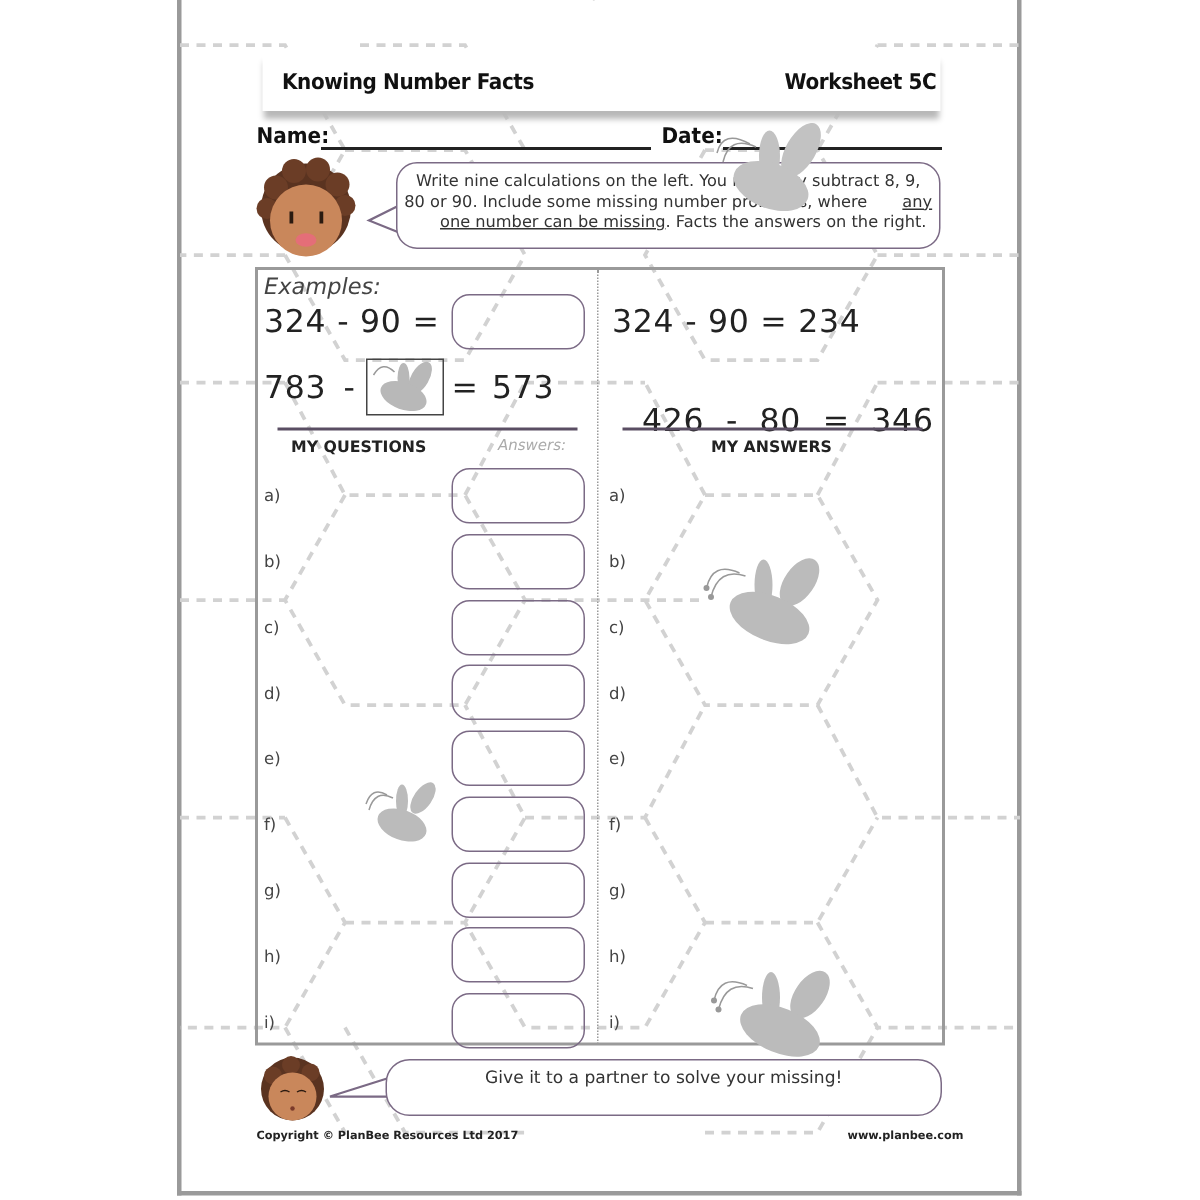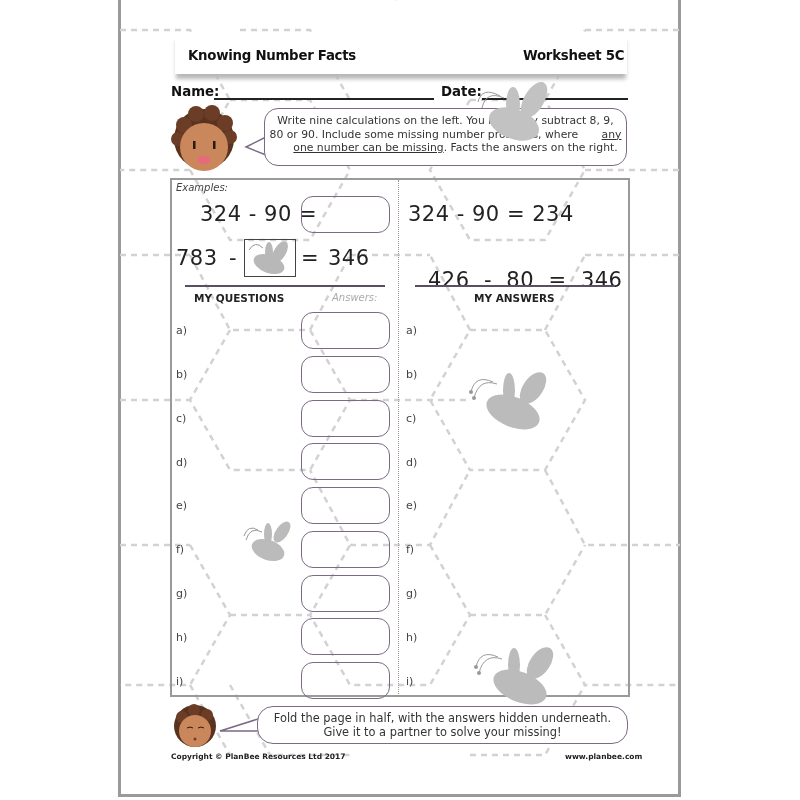--- a/index.html
+++ b/index.html
@@ -50,21 +50,21 @@
   }
 
   .main-box {
     position: absolute; left: 170px; top: 178px; width: 460px; height: 519px;
     border: 2px solid #9a9a9a; box-sizing: border-box;
   }
   .vdots {
     position: absolute; left: 398px; top: 180px; width: 0; height: 516px;
     border-left: 1.5px dotted #9a9a9a;
   }
-  .examples-label { position: absolute; left: 176px; top: 182px; font-style: italic; font-size: 10px; color: #444; }
+  .examples-label { position: absolute; left: 176px; top: 182px; font-style: italic; font-size: 15px; color: #444; }
   .eq { position: absolute; font-size: 21px; color: #222; letter-spacing: 0.5px; white-space: pre; }
   .ans-box {
     position: absolute; border: 1.5px solid #7b6a85; border-radius: 12px; background: transparent; box-sizing: border-box;
   }
   .missing-box { position: absolute; left: 244px; top: 239px; width: 52px; height: 38px; border: 1.5px solid #444; box-sizing: border-box; }
   .hr-purple { position: absolute; height: 1.5px; background: #5a4e63; }
   .col-head { position: absolute; top: 292px; font-weight: bold; font-size: 10.5px; color: #222; }
   .answers-label { position: absolute; left: 332px; top: 292px; font-style: italic; font-size: 10px; color: #aaa; }
   .row-label { position: absolute; font-size: 11px; color: #444; }
   .footer-left { position: absolute; left: 171px; top: 752px; font-size: 7.5px; font-weight: bold; color: #222; }
@@ -148,35 +148,35 @@
   <ellipse cx="43" cy="22" rx="7" ry="17" fill="#c2c2c2"></ellipse>
   <ellipse cx="64" cy="18" rx="10" ry="20" transform="rotate(30 64 18)" fill="#c2c2c2"></ellipse>
   <ellipse cx="44" cy="42" rx="26" ry="15" transform="rotate(20 44 42)" fill="#c2c2c2"></ellipse>
 </svg>
 
 <div class="main-box"></div>
 <div class="vdots"></div>
 
 <div class="examples-label">Examples:</div>
 
-<div class="eq" style="left:176px;top:202px;margin-left:24px;"><span>324</span> <span>-</span> <span>90</span> <span>=</span></div>
+<div class="eq" style="left:176px;top:202px;"><span>324</span> <span>-</span> <span>90</span> <span>=</span></div>
 <div class="ans-box" style="left:301px;top:196px;width:89px;height:37px;"></div>
 
 <div class="eq" style="left:176px;top:246px;">783</div>
 <div class="eq" style="left:229px;top:246px;">-</div>
 <div class="missing-box">
   <svg width="50" height="36" viewBox="0 0 50 36">
     <path d="M4 10 Q10 0 18 8" stroke="#999" stroke-width="1" fill="none"></path>
     <ellipse cx="24" cy="12" rx="4" ry="10" fill="#b8b8b8"></ellipse>
     <ellipse cx="35" cy="12" rx="6" ry="12" transform="rotate(30 35 12)" fill="#b8b8b8"></ellipse>
     <ellipse cx="24" cy="24" rx="16" ry="9" transform="rotate(20 24 24)" fill="#b8b8b8"></ellipse>
   </svg>
 </div>
 <div class="eq" style="left:301px;top:246px;">=</div>
-<div class="eq" style="left:328px;top:246px;">346</div>
+<div class="eq" style="left:328px;top:246px;">573</div>
 
 <div class="eq" style="left:408px;top:202px;">324 - 90 = 234</div>
 <div class="eq" style="left:428px;top:246px;margin-top:22px;">426  -  80  =  346</div>
 
 <div class="hr-purple" style="left:185px;top:285px;width:200px;"></div>
 <div class="hr-purple" style="left:415px;top:285px;width:200px;"></div>
 
 <div class="col-head" style="left:194px;">MY QUESTIONS</div>
 <div class="answers-label">Answers:</div>
 <div class="col-head" style="left:474px;">MY ANSWERS</div>
@@ -243,18 +243,17 @@
     <circle cx="22" cy="7" r="6" fill="#6b3d26"></circle>
     <circle cx="35" cy="12" r="6" fill="#6b3d26"></circle>
   <ellipse cx="23" cy="28" rx="16" ry="16" fill="#c9875b"></ellipse>
   <path d="M15 25 q3 -2 6 0 M26 25 q3 -2 6 0" stroke="#2a1a10" stroke-width="1" fill="none"></path>
   <circle cx="23" cy="36" r="1.5" fill="#7a3a2a"></circle>
 </svg>
 <svg class="abs" style="left:218px;top:717px;" width="42" height="20" viewBox="0 0 42 20">
   <path d="M40 2 L2 14 L40 14" fill="#fff" stroke="#7b6a85" stroke-width="1.5"></path>
 </svg>
 <div class="bubble2">
-  <div>Fold the page in half, with the answers hidden underneath.</div>
   <div>Give it to a partner to solve your missing!</div>
 </div>
 
 <div class="footer-left">Copyright © PlanBee Resources Ltd 2017</div>
 <div class="footer-right">www.planbee.com</div>
 
 </body></html>

